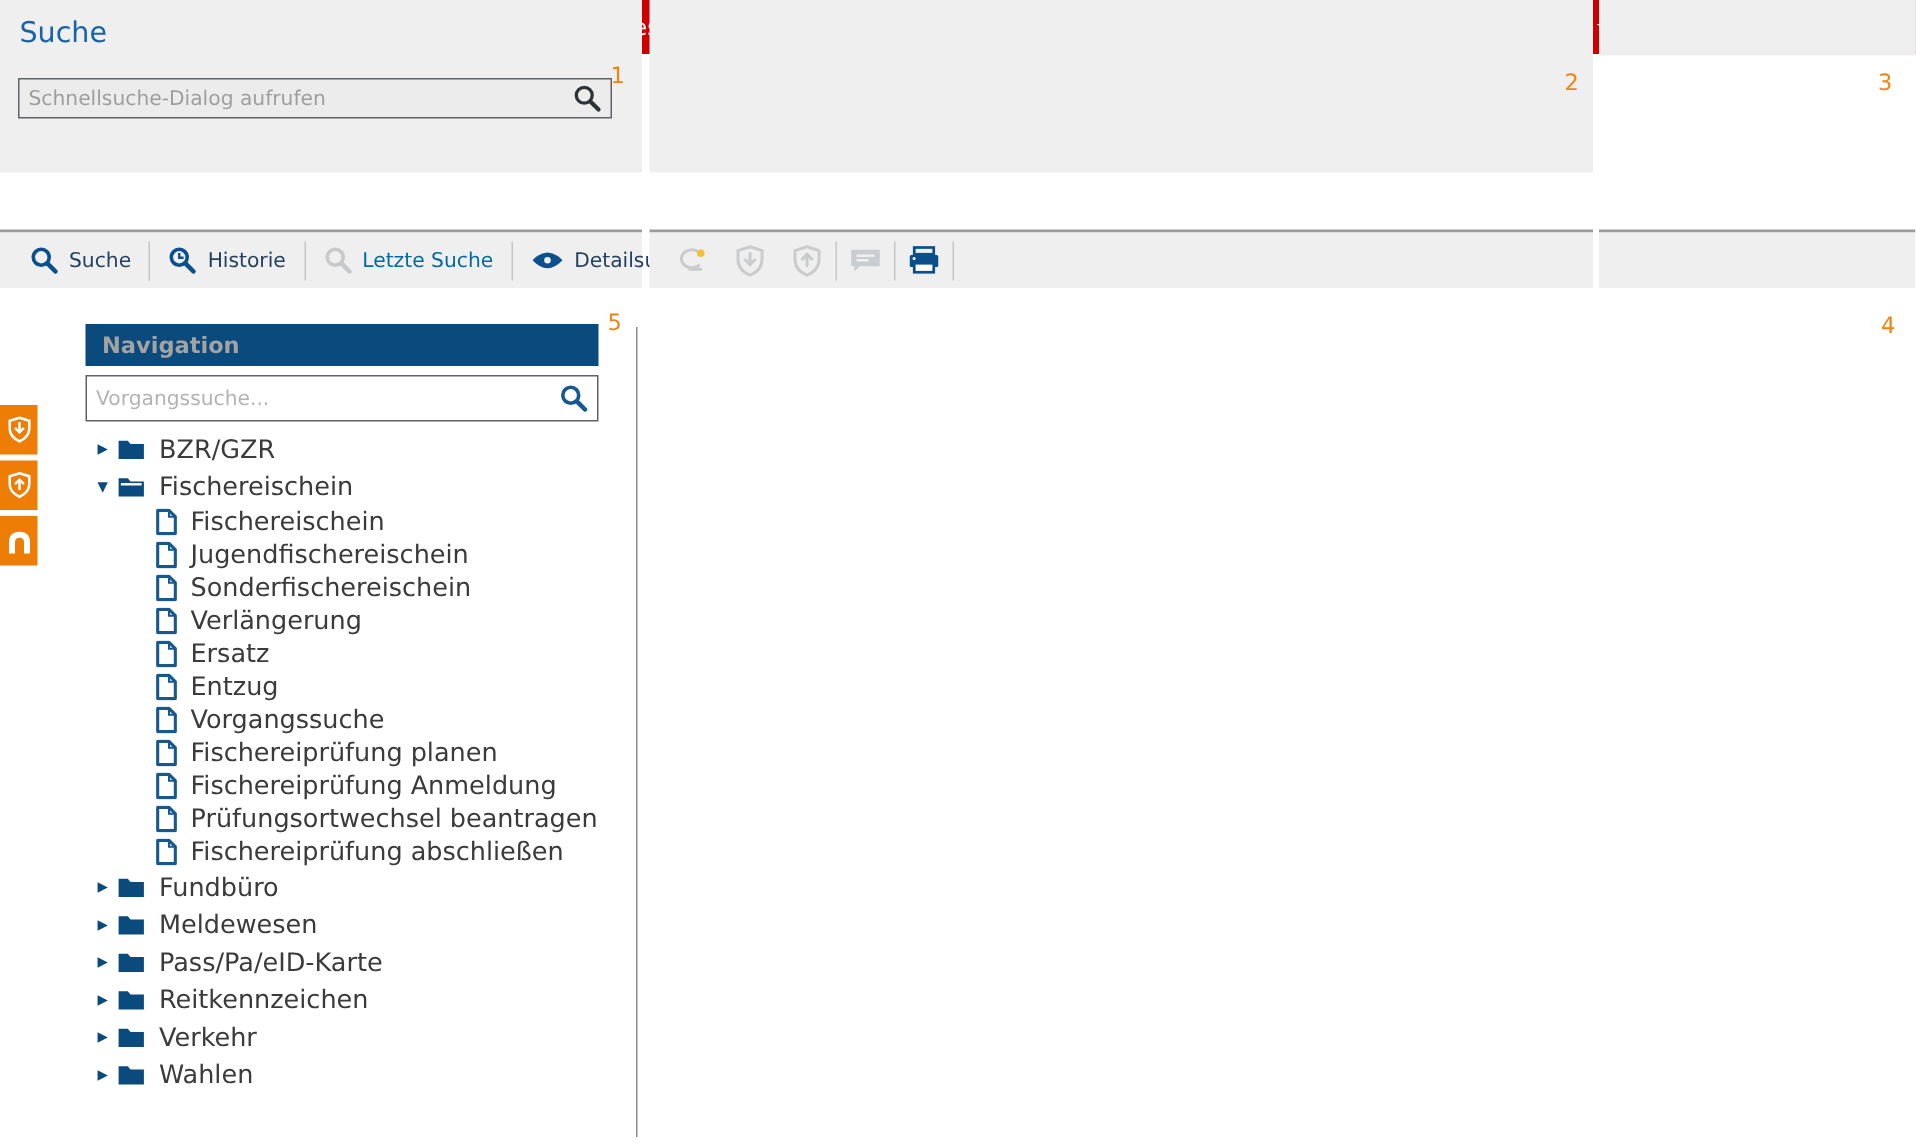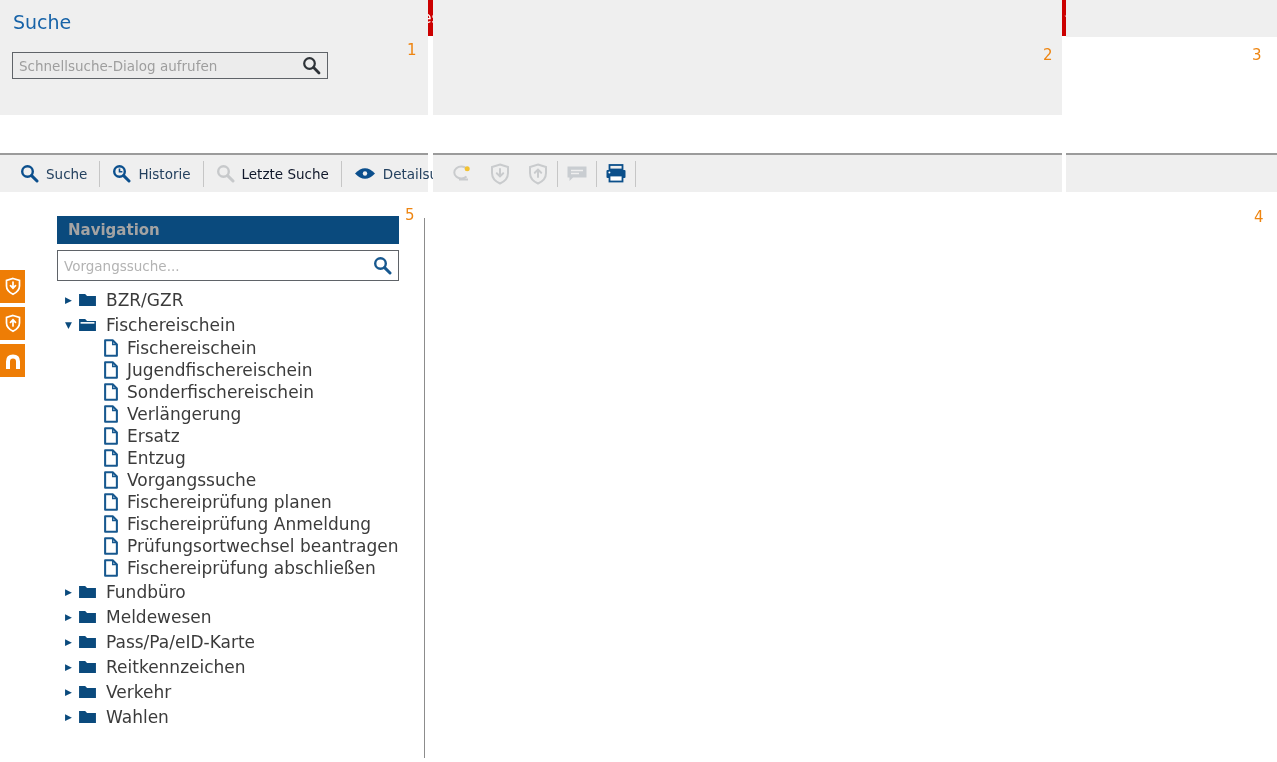--- a/index.html
+++ b/index.html
@@ -45,32 +45,32 @@
 
   .suche-title { position:absolute; left:13px; top:11px; font-size:19px; color:#1763a8; }
   .inputbox {
     display:flex; align-items:center; border:1px solid #5f6368; background:#ececec;
   }
   .inputbox input {
     flex:1; border:none; outline:none; background:transparent;
     font:13.5px "DejaVu Sans","Liberation Sans",sans-serif; padding:0 6px; color:#333;
   }
   .inputbox input::placeholder { color:#9e9e9e; }
-  #quick-search { position:absolute; left:12px; top:52px; width:316px; height:27px; }
+  #quick-search { position:absolute; left:12px; top:52px; width:396px; height:27px; }
   .input-ic { padding:0 6px 0 2px; cursor:pointer; display:flex; align-items:center; }
 
   .pnum { position:absolute; color:#ee8511; font-size:15px; line-height:1; }
   #n1 { left:407px; top:43px; } #n2 { left:1043px; top:48px; } #n3 { left:1252px; top:48px; }
   #n4 { left:1254px; top:210px; } #n5 { left:405px; top:208px; }
 
   
   .tbtn { display:flex; align-items:center; gap:7px; padding:0 12px; height:30px;
           font-size:13.5px; color:#24415f; cursor:pointer; white-space:nowrap; }
   .tbtn svg { color:#0b4f8d; }
-  .tbtn.disabled { color:#0f172a; cursor:default; }
+  .tbtn.disabled { color:#0369a1; cursor:default; }
   .tbtn.disabled svg { color:#c7c9cb; }
   .vsep { width:1px; height:26px; background:#c6c6c6; flex:0 0 auto; }
 
   .aic { width:24px; height:24px; margin:0 7px; display:flex; align-items:center; justify-content:center; cursor:default; }
   .aic.enabled { cursor:pointer; }
 
   
   .nav-header {
     position:absolute; left:57px; top:216px; width:342px; height:28px;
     background:#0a4a7d; color:#a3a3a3; font-size:15px; font-weight:bold;

